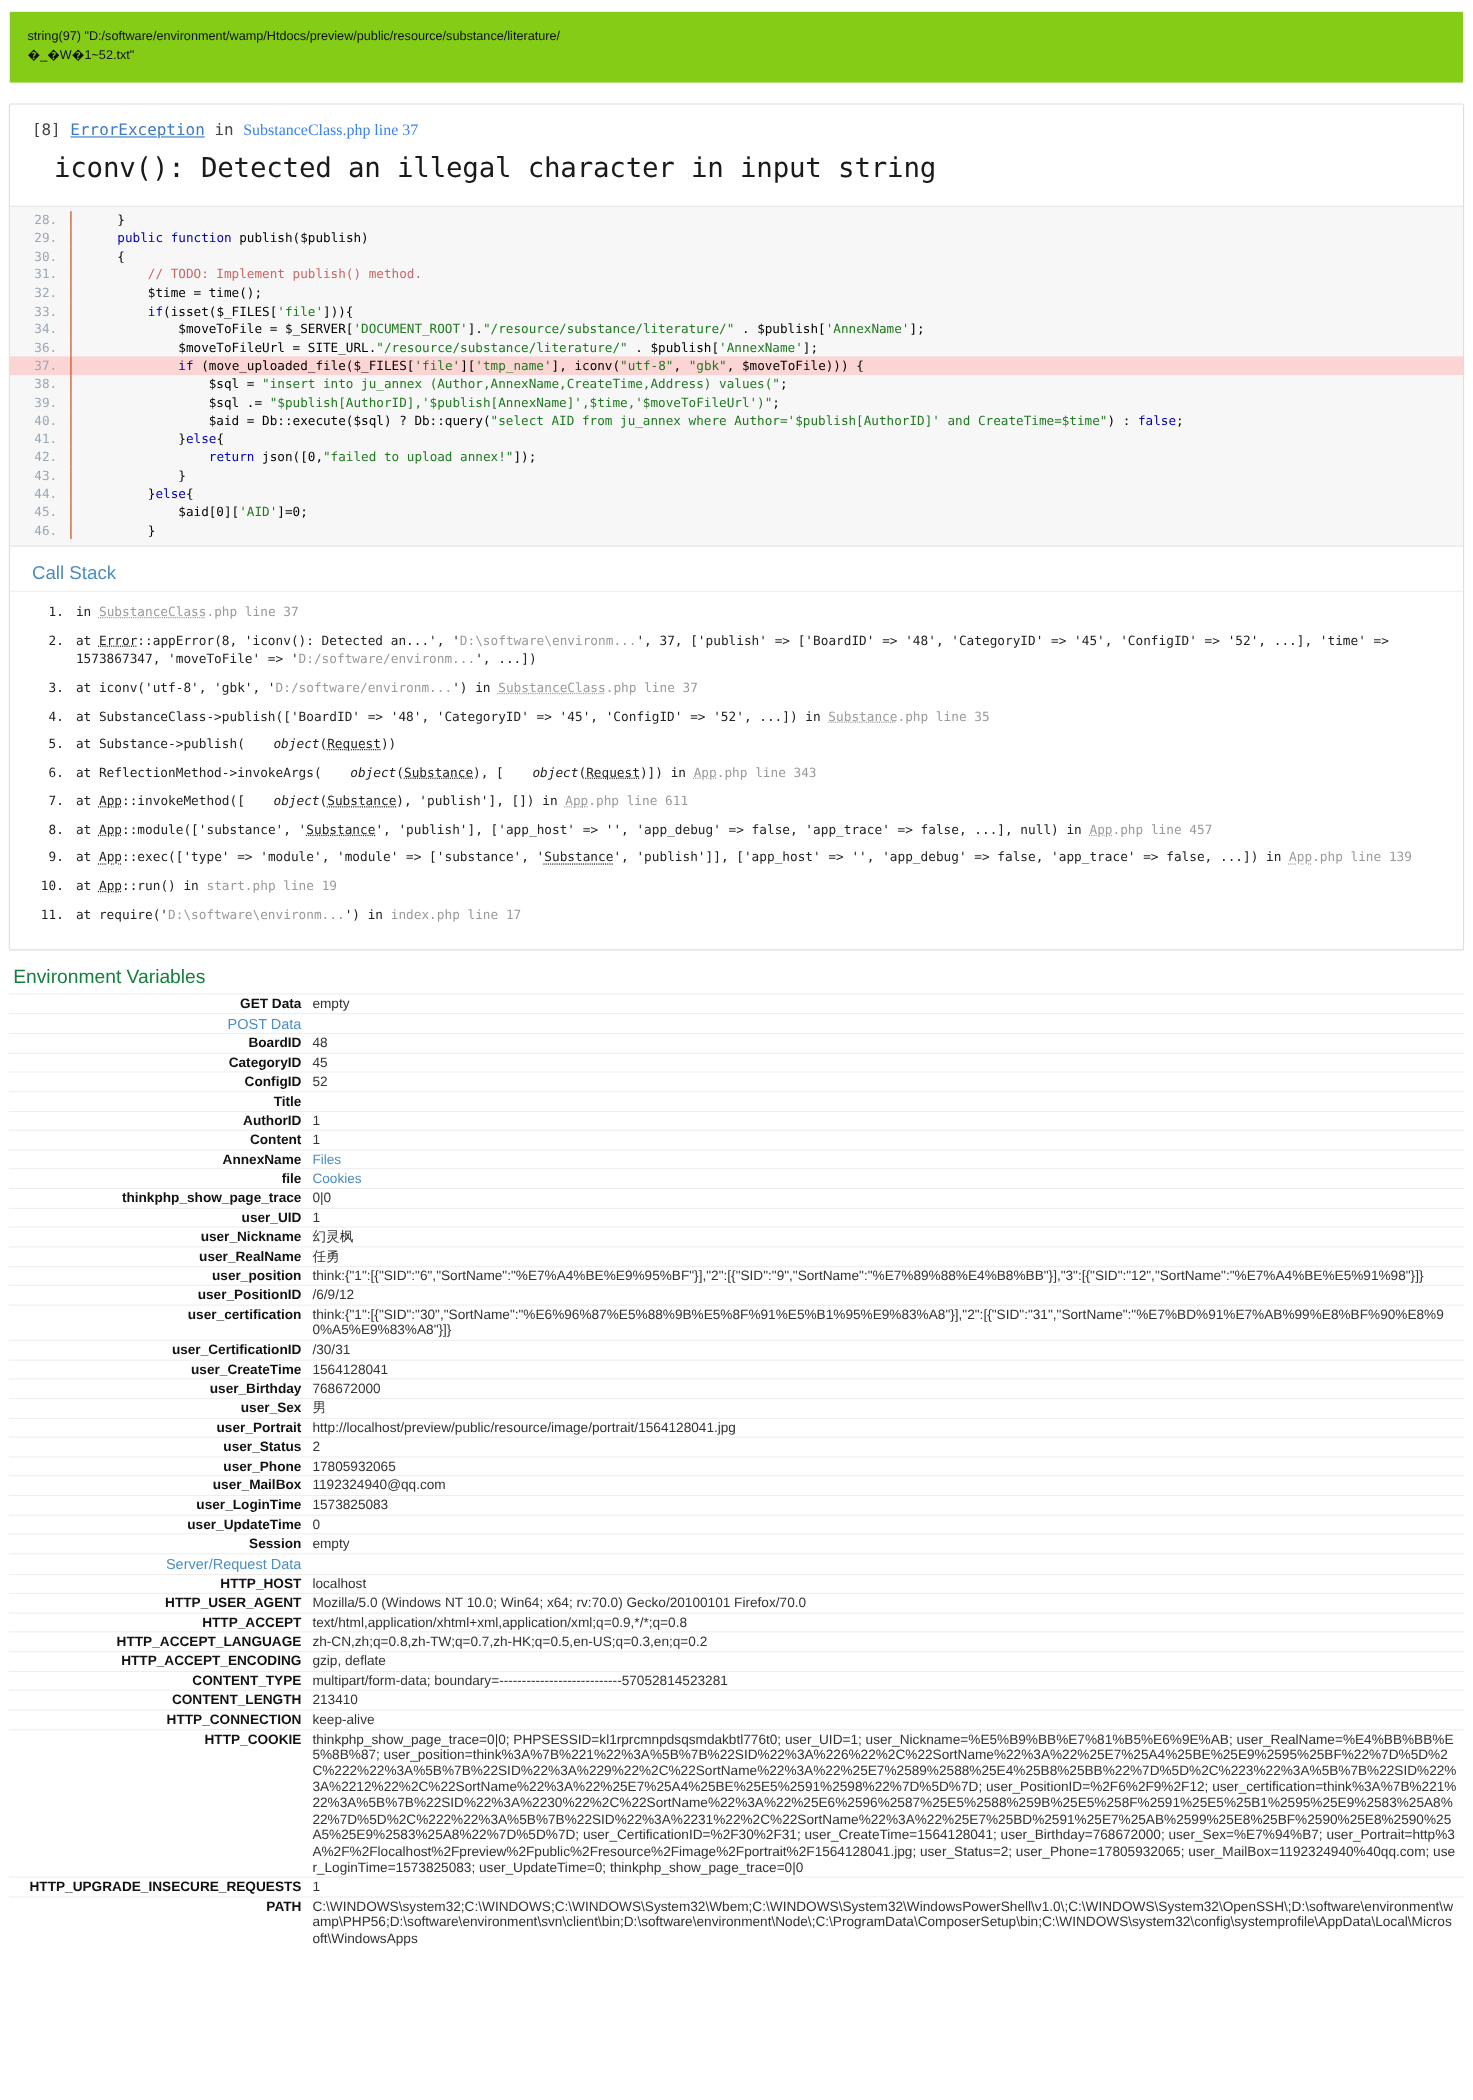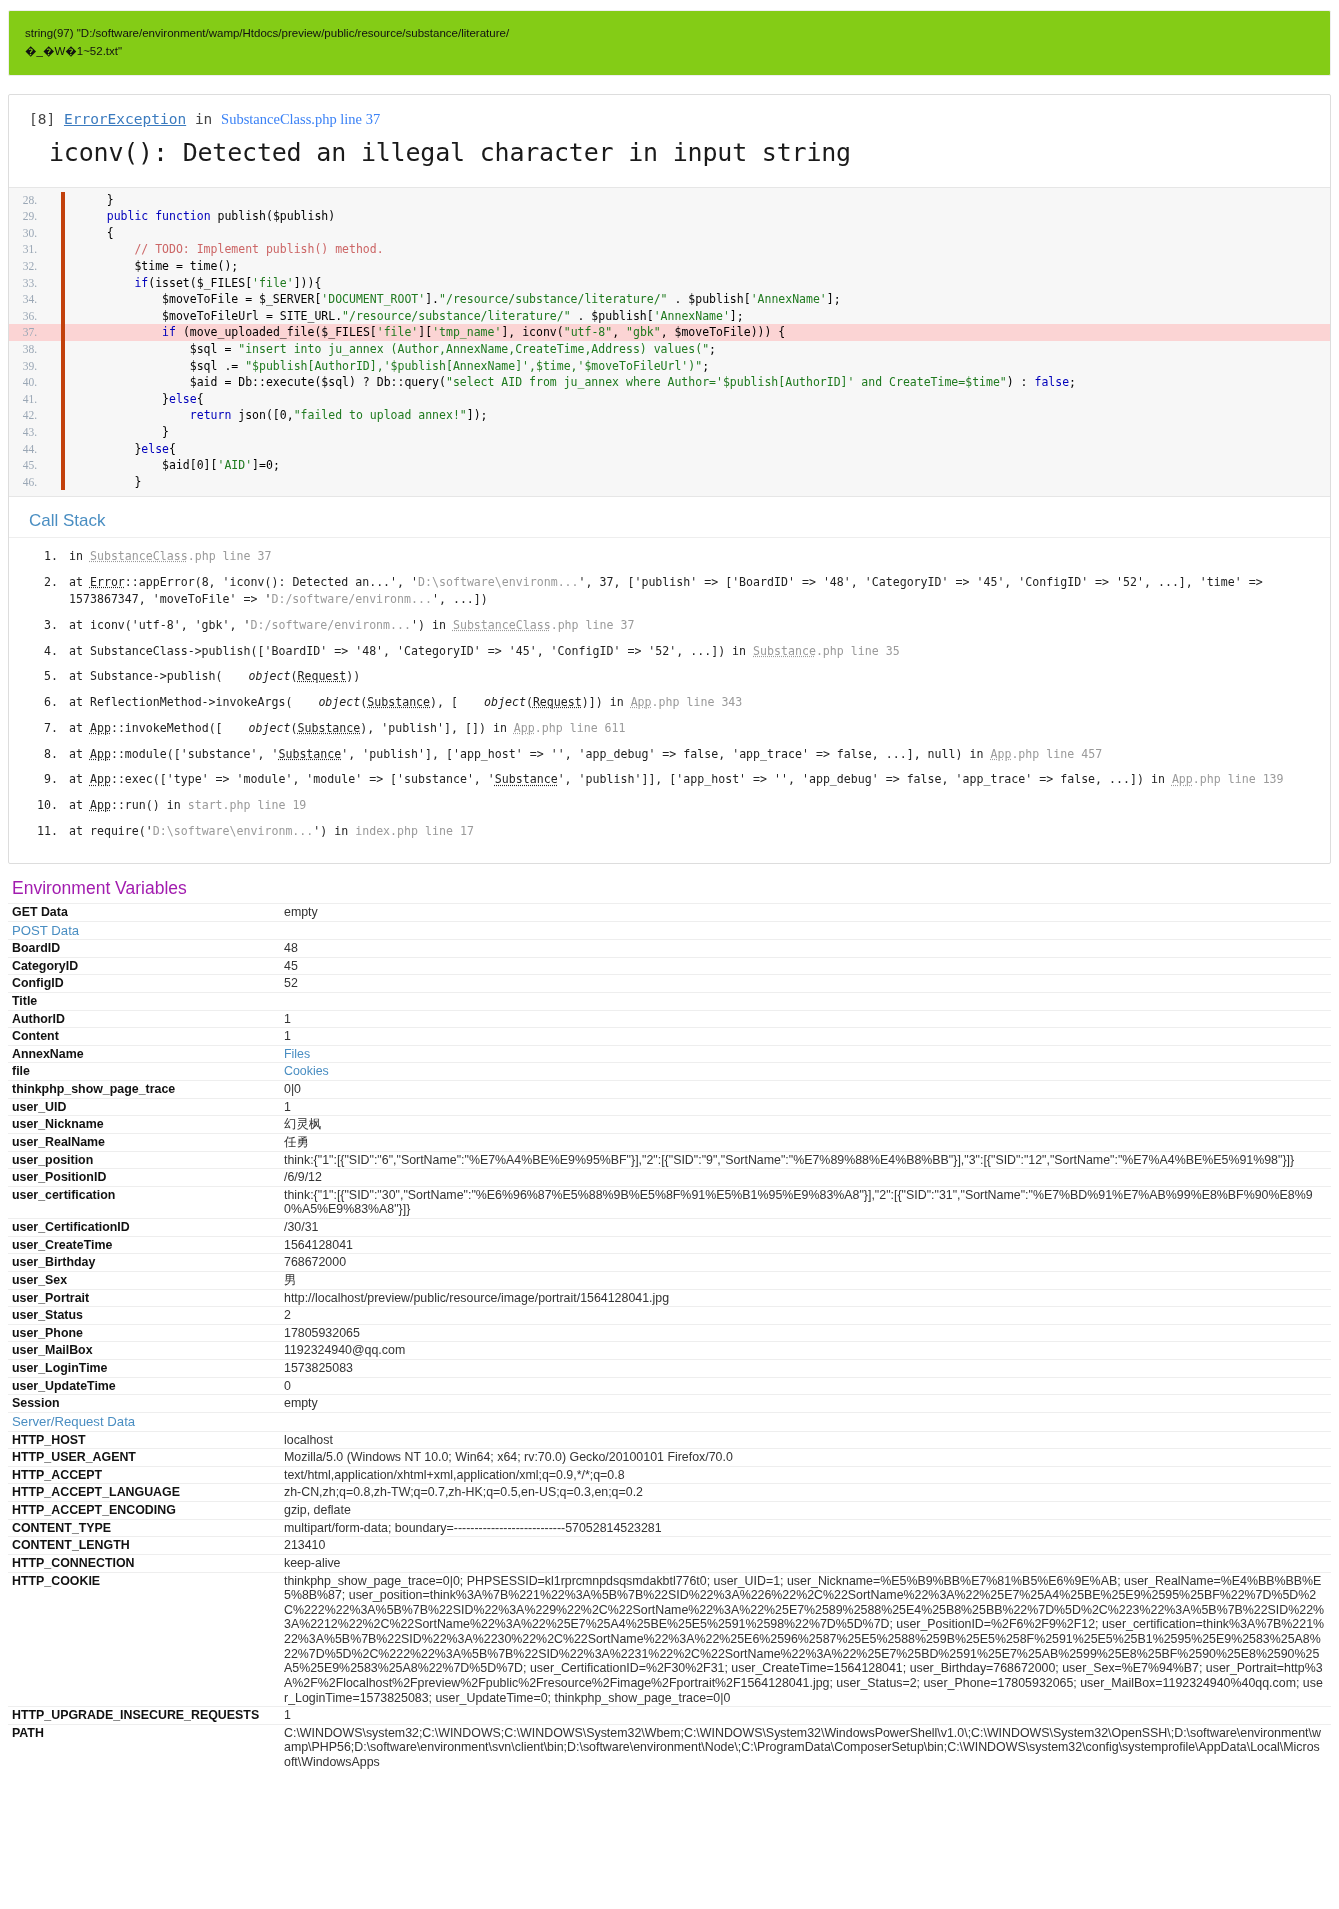--- a/index.html
+++ b/index.html
@@ -73,26 +73,25 @@
     font-family: "DejaVu Sans Mono", "Liberation Mono", monospace;
     font-size: 11.5px;
     line-height: 16.6px;
     white-space: pre;
   }
   .src-row.hl { background: #fbd4d4; }
   .src-num {
     width: 56px;
     min-width: 56px;
     text-align: right;
-    padding-right: 24px;
+    padding-right: 12px;
     color: #9aa7b5;
-    border-right: 4px solid #c2410c;
+    border-right: 1px solid #c2410c;
     margin-right: 14px;
     user-select: none;
-    font-family: Liberation Serif, serif;
   }
   .src-code { color: #000; flex: 1; }
   .k  { color: #0000bb; }       
   .s  { color: #1f7a1f; }       
   .c  { color: #cc6666; }
 
   
   .stack-title {
     color: #4a8ec2;
     font-size: 17px;
@@ -111,21 +110,21 @@
   }
   ol.stack li { margin: 0 0 9px 0; padding-left: 4px; }
   ol.stack li::marker { color: #222; }
   .sfile { color: #9a9a9a; }
   .sund  { text-decoration: underline; text-decoration-style: dotted; }
   .sitalic { font-style: italic; margin-left: 26px; }
   .sgray { color: #9a9a9a; }
 
   
   .env-title {
-    color: #a21caf;
+    color: #15803d;
     font-size: 17.5px;
     margin: 14px 0 4px 4px;
     font-weight: normal;
   }
   table.env {
     width: 100%;
     border-collapse: collapse;
     font-size: 12.4px;
     table-layout: fixed;
   }
@@ -134,20 +133,21 @@
     vertical-align: top;
     padding: 1px 6px 1px 4px;
     line-height: 1.18;
     word-break: break-all;
   }
   td.env-key {
     width: 272px;
     font-weight: bold;
     color: #111;
     white-space: nowrap;
+    text-align: right;
   }
   td.env-val { color: #333; }
   tr.section td {
     color: #4a8ec2;
     font-weight: normal;
     font-size: 13.2px;
     padding-top: 1px;
   }
   tr.section td.env-key { font-weight: normal; }
   .val-link { color: #4a8ec2; text-align: center; }

